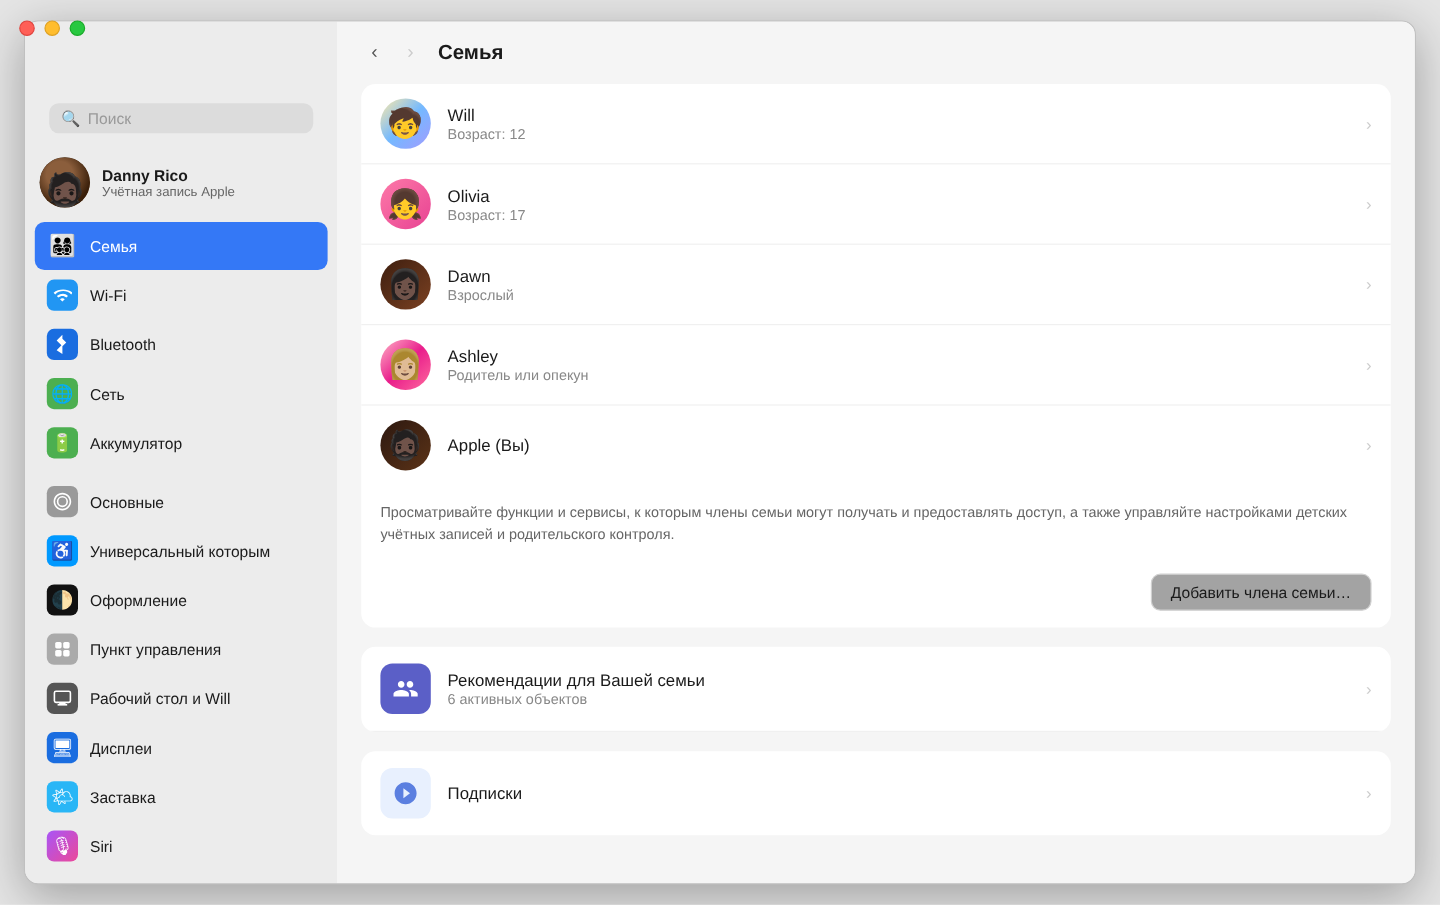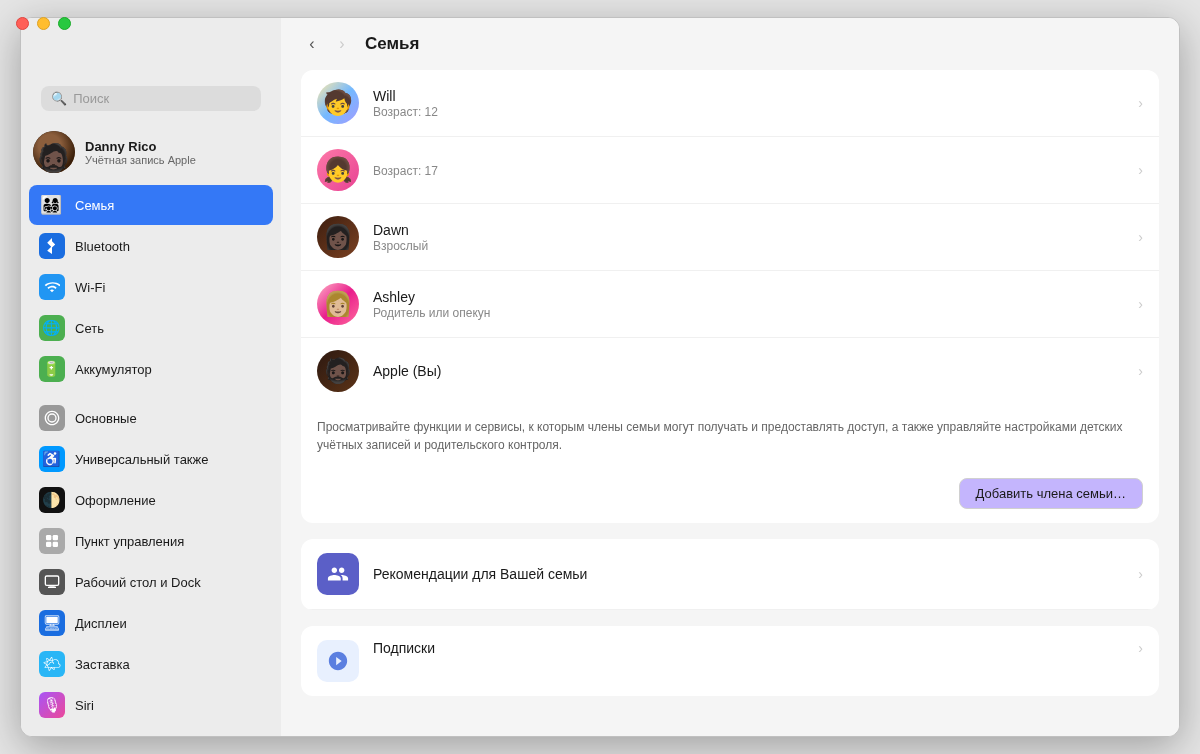--- a/index.html
+++ b/index.html
@@ -223,21 +223,21 @@
       color: #666;
       line-height: 1.5;
     }
 
     .add-btn-row {
       display: flex;
       justify-content: flex-end;
       padding: 10px 16px 14px;
     }
     .add-btn {
-      background: #c4b5fd;
+      background: #a3a3a3;
       border: 1px solid #d0d0d0;
       border-radius: 8px;
       padding: 7px 16px;
       font-size: 13px;
       color: #1a1a1a;
       cursor: pointer;
     }
 
     
     .rec-item {
@@ -255,21 +255,21 @@
       display: flex;
       align-items: center;
       justify-content: center;
       margin-right: 14px;
       flex-shrink: 0;
       color: white;
       font-size: 20px;
     }
     .subscriptions-item {
       display: flex;
-      align-items: flex-start;
+      align-items: center;
       padding: 14px 16px;
       cursor: pointer;
     }
     .sub-icon {
       width: 42px;
       height: 42px;
       border-radius: 10px;
       background: #e8f0fe;
       display: flex;
       align-items: center;
@@ -317,38 +317,38 @@
 
       <div class="nav-item active">
         <div class="nav-icon icon-family">
 
           <span style="font-size:18px;">👨‍👩‍👧‍👦</span>
         </div>
         <span class="nav-label">Семья</span>
       </div>
 
       <div class="nav-item">
+        <div class="nav-icon icon-wifi">
+          <svg width="16" height="16" viewBox="0 0 24 24" fill="white">
+            <path d="M1 9l2 2c5.5-5.5 14.5-5.5 20 0l2-2C19 3.5 7 3.5 1 9zm8 8l3 3 3-3c-1.7-1.7-4.3-1.7-6 0zm-4-4l2 2c2.8-2.8 7.2-2.8 10 0l2-2C15.1 9.1 10.9 9.1 5 13z"></path>
+          </svg>
+        </div>
+        <span class="nav-label">Wi-Fi</span>
+      </div>
+
+      <div class="nav-item">
         <div class="nav-icon icon-bluetooth">
           <svg width="14" height="16" viewBox="0 0 14 20" fill="white">
             <path d="M7 0L1 6l5 5-5 5 6 4v-8l4 4-4-4 4-4-4-4V0z"></path>
           </svg>
         </div>
         <span class="nav-label">Bluetooth</span>
       </div>
 
       <div class="nav-item">
-        <div class="nav-icon icon-wifi">
-          <svg width="16" height="16" viewBox="0 0 24 24" fill="white">
-            <path d="M1 9l2 2c5.5-5.5 14.5-5.5 20 0l2-2C19 3.5 7 3.5 1 9zm8 8l3 3 3-3c-1.7-1.7-4.3-1.7-6 0zm-4-4l2 2c2.8-2.8 7.2-2.8 10 0l2-2C15.1 9.1 10.9 9.1 5 13z"></path>
-          </svg>
-        </div>
-        <span class="nav-label">Wi-Fi</span>
-      </div>
-
-      <div class="nav-item">
         <div class="nav-icon icon-network">
           <span style="font-size:15px;">🌐</span>
         </div>
         <span class="nav-label">Сеть</span>
       </div>
 
       <div class="nav-item">
         <div class="nav-icon icon-battery">
           <span style="font-size:15px;">🔋</span>
         </div>
@@ -363,21 +363,21 @@
             <path d="M12 1C5.9 1 1 5.9 1 12s4.9 11 11 11 11-4.9 11-11S18.1 1 12 1zm0 2c5 0 9 4 9 9s-4 9-9 9-9-4-9-9 4-9 9-9zm0 2a7 7 0 100 14A7 7 0 0012 5zm0 2a5 5 0 110 10A5 5 0 0112 7z"></path>
           </svg>
         </div>
         <span class="nav-label">Основные</span>
       </div>
 
       <div class="nav-item">
         <div class="nav-icon icon-accessibility">
           <span style="font-size:15px;">♿</span>
         </div>
-        <span class="nav-label">Универсальный также</span>
+        <span class="nav-label">Универсальный которым</span>
       </div>
 
       <div class="nav-item">
         <div class="nav-icon icon-appearance">
           <span style="font-size:15px;">🌓</span>
         </div>
         <span class="nav-label">Оформление</span>
       </div>
 
       <div class="nav-item">
@@ -393,21 +393,21 @@
       </div>
 
       <div class="nav-item">
         <div class="nav-icon icon-desktop">
           <svg width="16" height="16" viewBox="0 0 24 24" fill="white">
             <rect x="2" y="3" width="20" height="14" rx="2" fill="none" stroke="white" stroke-width="2"></rect>
             <rect x="8" y="17" width="8" height="2"></rect>
               <rect x="6" y="19" width="12" height="2"></rect>
           </svg>
         </div>
-        <span class="nav-label">Рабочий стол и Dock</span>
+        <span class="nav-label">Рабочий стол и Will</span>
       </div>
 
       <div class="nav-item">
         <div class="nav-icon icon-displays">
           <span style="font-size:15px;">🖥</span>
         </div>
         <span class="nav-label">Дисплеи</span>
       </div>
 
       <div class="nav-item">
@@ -446,20 +446,21 @@
             <div class="member-role">Возраст: 12</div>
           </div>
           <span class="chevron-right">›</span>
         </div>
 
         <div class="family-member-item">
           <div class="member-avatar" style="background: linear-gradient(135deg, #fd79a8, #e84393);">
             <span style="font-size:24px;">👧</span>
           </div>
           <div class="member-info">
+            <div class="member-name">Olivia</div>
             <div class="member-role">Возраст: 17</div>
           </div>
           <span class="chevron-right">›</span>
         </div>
 
         <div class="family-member-item">
           <div class="member-avatar" style="background: linear-gradient(135deg, #3d1e0f, #7b4122);">
             <span style="font-size:24px;">👩🏿</span>
           </div>
           <div class="member-info">
@@ -499,20 +500,21 @@
 
       <div class="card">
         <div class="rec-item">
           <div class="rec-icon">
             <svg width="22" height="22" viewBox="0 0 24 24" fill="white">
               <path d="M16 11c1.66 0 2.99-1.34 2.99-3S17.66 5 16 5c-1.66 0-3 1.34-3 3s1.34 3 3 3zm-8 0c1.66 0 2.99-1.34 2.99-3S9.66 5 8 5C6.34 5 5 6.34 5 8s1.34 3 3 3zm0 2c-2.33 0-7 1.17-7 3.5V19h14v-2.5c0-2.33-4.67-3.5-7-3.5zm8 0c-.29 0-.62.02-.97.05 1.16.84 1.97 1.97 1.97 3.45V19h6v-2.5c0-2.33-4.67-3.5-7-3.5z"></path>
             </svg>
           </div>
           <div class="member-info">
             <div class="member-name">Рекомендации для Вашей семьи</div>
+            <div class="member-role">6 активных объектов</div>
           </div>
           <span class="chevron-right">›</span>
         </div>
       </div>
 
       <div class="card">
         <div class="subscriptions-item">
           <div class="sub-icon">
             <svg width="22" height="22" viewBox="0 0 24 24" fill="#5b7fe0">
               <path d="M12 2C6.48 2 2 6.48 2 12s4.48 10 10 10 10-4.48 10-10S17.52 2 12 2zm-2 14.5v-9l6 4.5-6 4.5z"></path>

